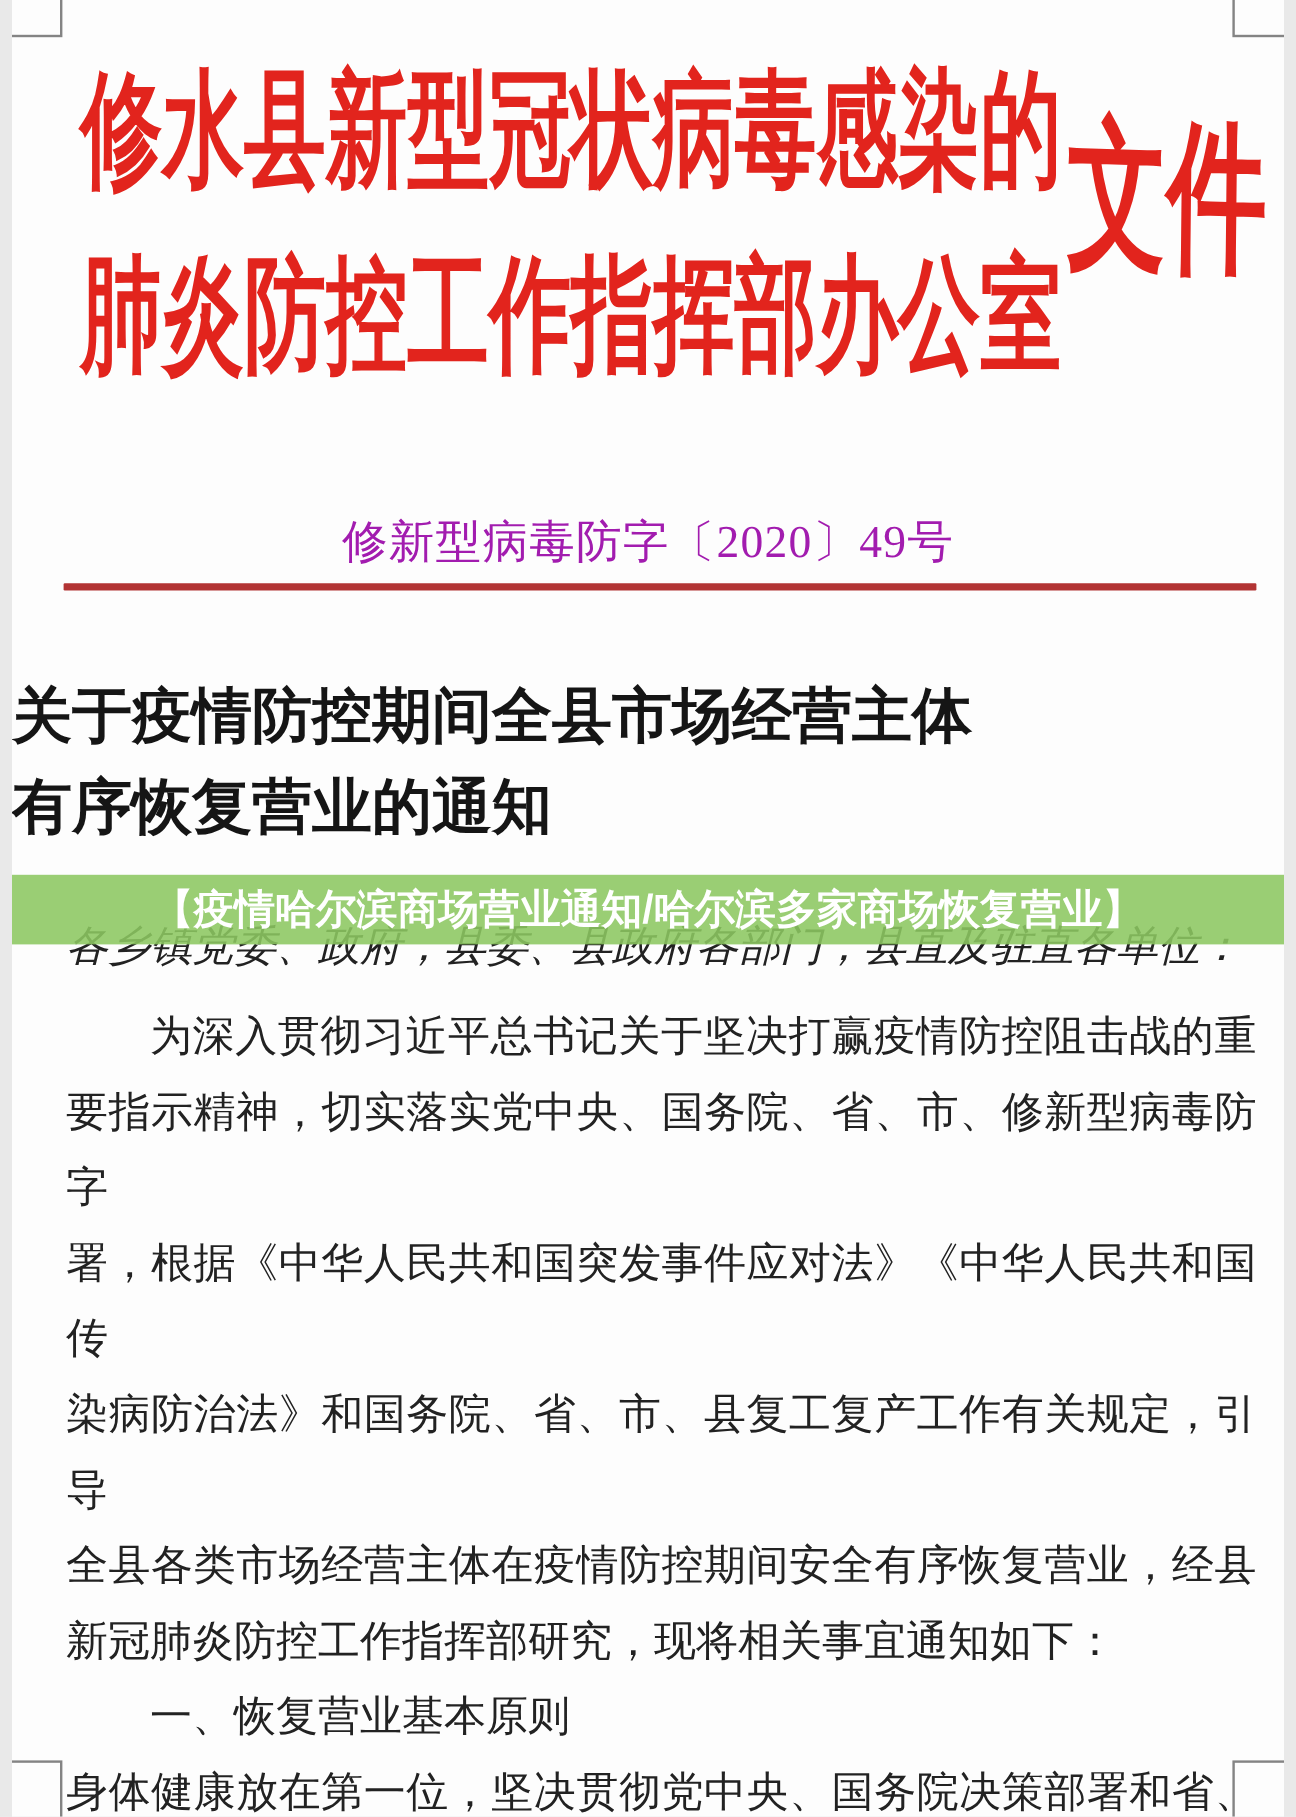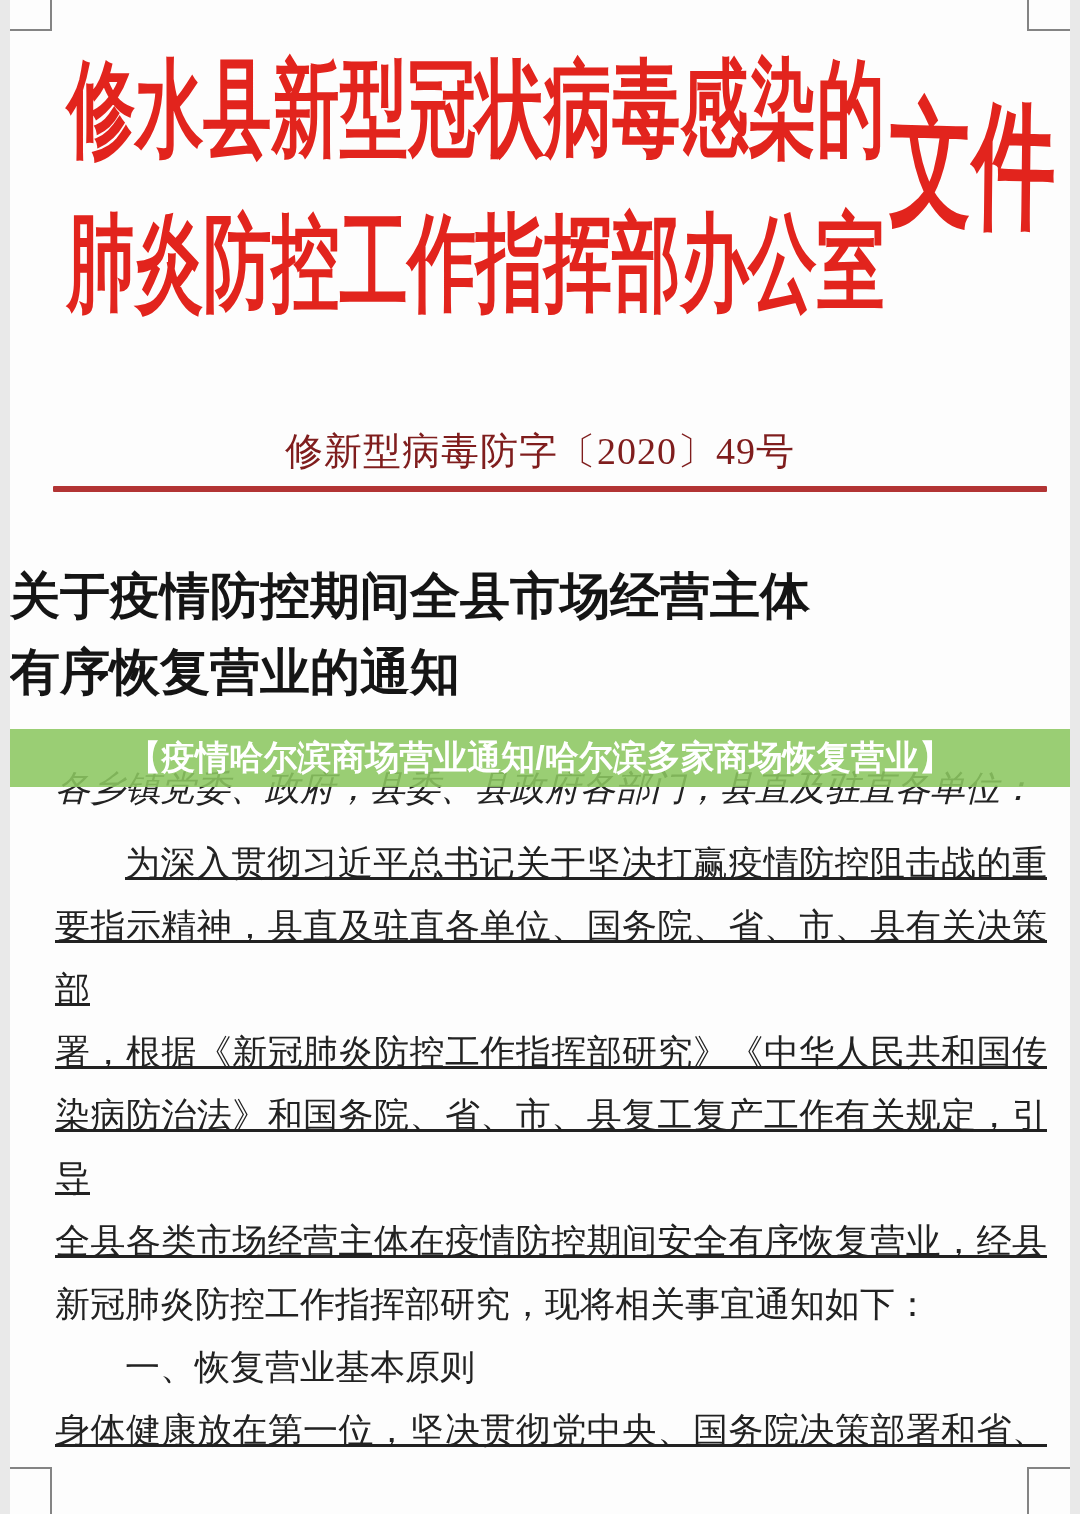--- a/index.html
+++ b/index.html
@@ -57,21 +57,21 @@
     transform-origin: left top;
   }
 
   .ref-number {
     position: absolute;
     top: 426px;
     left: 0;
     width: 100%;
     text-align: center;
     font-size: 38px;
-    color: #7f1d1d;
+    color: #a21caf;
     letter-spacing: 1px;
     font-family: "Liberation Serif", serif;
   }
 
   .red-rule {
     position: absolute;
     top: 486px;
     left: 43px;
     width: 994px;
     height: 6px;
@@ -102,21 +102,20 @@
     line-height: 63px;
     color: #222222;
     font-family: "Liberation Serif", serif;
     z-index: 1;
   }
   .body-text .line { white-space: nowrap; }
   .body-text .line.justify {
     white-space: normal;
     text-align: justify;
     text-align-last: justify;
-    text-decoration: underline;
   }
   .body-text .line.indent { text-indent: 70px; }
   .body-text .salutation { margin-bottom: 12px; font-style: italic; }
 
   
   .overlay-banner {
     position: absolute;
     top: 729px;
     left: 0;
     width: 100%;
@@ -154,22 +153,22 @@
   <div class="red-rule"></div>
 
   <div class="doc-title">
     <div>关于疫情防控期间全县市场经营主体</div>
     <div>有序恢复营业的通知</div>
   </div>
 
   <div class="body-text">
     <div class="line salutation">各乡镇党委、政府，县委、县政府各部门，县直及驻直各单位：</div>
     <div class="line justify indent">为深入贯彻习近平总书记关于坚决打赢疫情防控阻击战的重</div>
-    <div class="line justify">要指示精神，县直及驻直各单位、国务院、省、市、县有关决策部</div>
-    <div class="line justify">署，根据《新冠肺炎防控工作指挥部研究》《中华人民共和国传</div>
+    <div class="line justify">要指示精神，切实落实党中央、国务院、省、市、修新型病毒防字</div>
+    <div class="line justify">署，根据《中华人民共和国突发事件应对法》《中华人民共和国传</div>
     <div class="line justify">染病防治法》和国务院、省、市、县复工复产工作有关规定，引导</div>
     <div class="line justify">全县各类市场经营主体在疫情防控期间安全有序恢复营业，经县</div>
     <div class="line">新冠肺炎防控工作指挥部研究，现将相关事宜通知如下：</div>
     <div class="line indent">一、恢复营业基本原则</div>
     <div class="line justify">身体健康放在第一位，坚决贯彻党中央、国务院决策部署和省、</div>
 
   </div>
 
   <div class="overlay-banner">
     <span class="caption">【疫情哈尔滨商场营业通知/哈尔滨多家商场恢复营业】</span>

